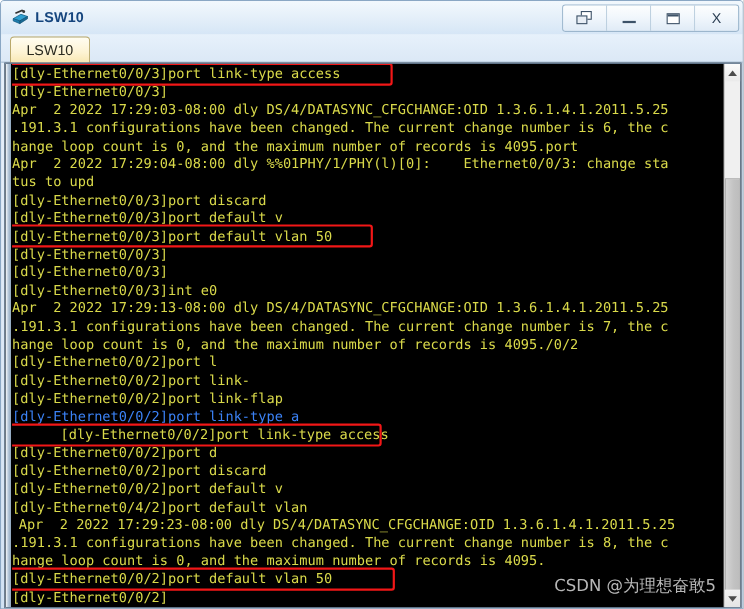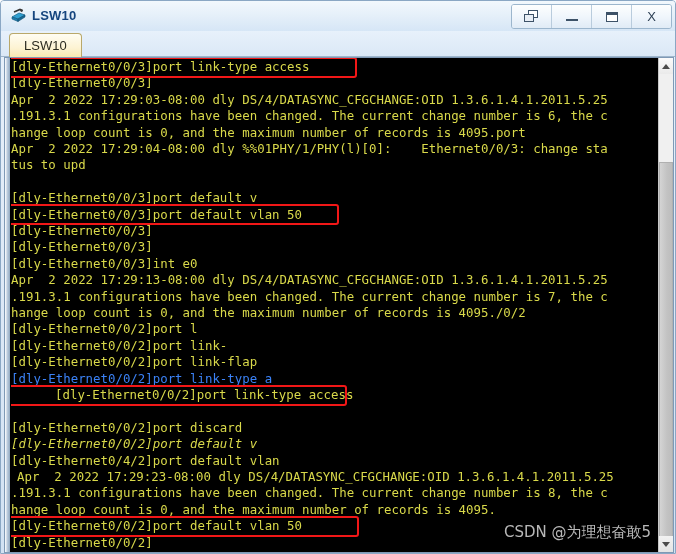--- a/index.html
+++ b/index.html
@@ -236,35 +236,37 @@
 
     <div id="terminal">
 
     <div class="tline" style="top: 1px; color: rgb(217, 217, 74);">[dly-Ethernet0/0/3]port link-type access</div>
         <div class="tline" style="top: 17.4px; color: rgb(217, 217, 74);">[dly-Ethernet0/0/3]</div>
         <div class="tline" style="top: 33.8px; color: rgb(217, 217, 74);">Apr  2 2022 17:29:03-08:00 dly DS/4/DATASYNC_CFGCHANGE:OID 1.3.6.1.4.1.2011.5.25</div>
         <div class="tline" style="top: 50.2px; color: rgb(217, 217, 74);">.191.3.1 configurations have been changed. The current change number is 6, the c</div>
         <div class="tline" style="top: 66.6px; color: rgb(217, 217, 74);">hange loop count is 0, and the maximum number of records is 4095.port</div>
         <div class="tline" style="top: 83px; color: rgb(217, 217, 74);">Apr  2 2022 17:29:04-08:00 dly %%01PHY/1/PHY(l)[0]:    Ethernet0/0/3: change sta</div>
         <div class="tline" style="top: 99.4px; color: rgb(217, 217, 74);">tus to upd</div>
+        <div class="tline" style="top: 115.8px; color: rgb(217, 217, 74);">[dly-Ethernet0/0/3]port discard</div>
         <div class="tline" style="top: 132.2px; color: rgb(217, 217, 74);">[dly-Ethernet0/0/3]port default v</div>
         <div class="tline" style="top: 148.6px; color: rgb(217, 217, 74);">[dly-Ethernet0/0/3]port default vlan 50</div>
         <div class="tline" style="top: 165px; color: rgb(217, 217, 74);">[dly-Ethernet0/0/3]</div>
         <div class="tline" style="top: 181.4px; color: rgb(217, 217, 74);">[dly-Ethernet0/0/3]</div>
         <div class="tline" style="top: 197.8px; color: rgb(217, 217, 74);">[dly-Ethernet0/0/3]int e0</div>
         <div class="tline" style="top: 214.2px; color: rgb(217, 217, 74);">Apr  2 2022 17:29:13-08:00 dly DS/4/DATASYNC_CFGCHANGE:OID 1.3.6.1.4.1.2011.5.25</div>
         <div class="tline" style="top: 230.6px; color: rgb(217, 217, 74);">.191.3.1 configurations have been changed. The current change number is 7, the c</div>
         <div class="tline" style="top: 247px; color: rgb(217, 217, 74);">hange loop count is 0, and the maximum number of records is 4095./0/2</div>
         <div class="tline" style="top: 263.4px; color: rgb(217, 217, 74);">[dly-Ethernet0/0/2]port l</div>
         <div class="tline" style="top: 279.8px; color: rgb(217, 217, 74);">[dly-Ethernet0/0/2]port link-</div>
         <div class="tline" style="top: 296.2px; color: rgb(217, 217, 74);">[dly-Ethernet0/0/2]port link-flap</div>
         <div class="tline" style="top: 312.6px; color: #3b82f6;">[dly-Ethernet0/0/2]port link-type a</div>
         <div class="tline" style="top: 329px; color: rgb(217, 217, 74); margin-left: 44px;">[dly-Ethernet0/0/2]port link-type access</div>
+        <div class="tline" style="top: 345.4px; color: rgb(217, 217, 74);">[dly-Ethernet0/0/2]port d</div>
         <div class="tline" style="top: 361.8px; color: rgb(217, 217, 74);">[dly-Ethernet0/0/2]port discard</div>
-        <div class="tline" style="top: 378.2px; color: rgb(217, 217, 74); font-style: italic;">[dly-Ethernet0/0/2]port default v</div>
+        <div class="tline" style="top: 378.2px; color: rgb(217, 217, 74);">[dly-Ethernet0/0/2]port default v</div>
         <div class="tline" style="top: 394.6px; color: rgb(217, 217, 74);">[dly-Ethernet0/4/2]port default vlan</div>
         <div class="tline" style="top: 411px; color: rgb(217, 217, 74); padding-left: 6px;">Apr  2 2022 17:29:23-08:00 dly DS/4/DATASYNC_CFGCHANGE:OID 1.3.6.1.4.1.2011.5.25</div>
         <div class="tline" style="top: 427.4px; color: rgb(217, 217, 74);">.191.3.1 configurations have been changed. The current change number is 8, the c</div>
         <div class="tline" style="top: 443.8px; color: rgb(217, 217, 74);">hange loop count is 0, and the maximum number of records is 4095.</div>
         <div class="tline" style="top: 460.2px; color: rgb(217, 217, 74);">[dly-Ethernet0/0/2]port default vlan 50</div>
         <div class="tline" style="top: 476.6px; color: rgb(217, 217, 74);">[dly-Ethernet0/0/2]</div>
         <div class="tline" style="top: 493px; color: rgb(217, 217, 74);">[dly-Ethernet0/0/3]</div>
         <div class="hlbox" style="border-color: rgb(242, 23, 23); left: -4px; top: -1.5px; width: 350px; height: 21px;"></div>
         <div class="hlbox" style="border-color: rgb(242, 23, 23); left: -4px; top: 146.1px; width: 332px; height: 21px;"></div>
         <div class="hlbox" style="border-color: rgb(242, 23, 23); left: -4px; top: 326.5px; width: 340px; height: 21px;"></div>

